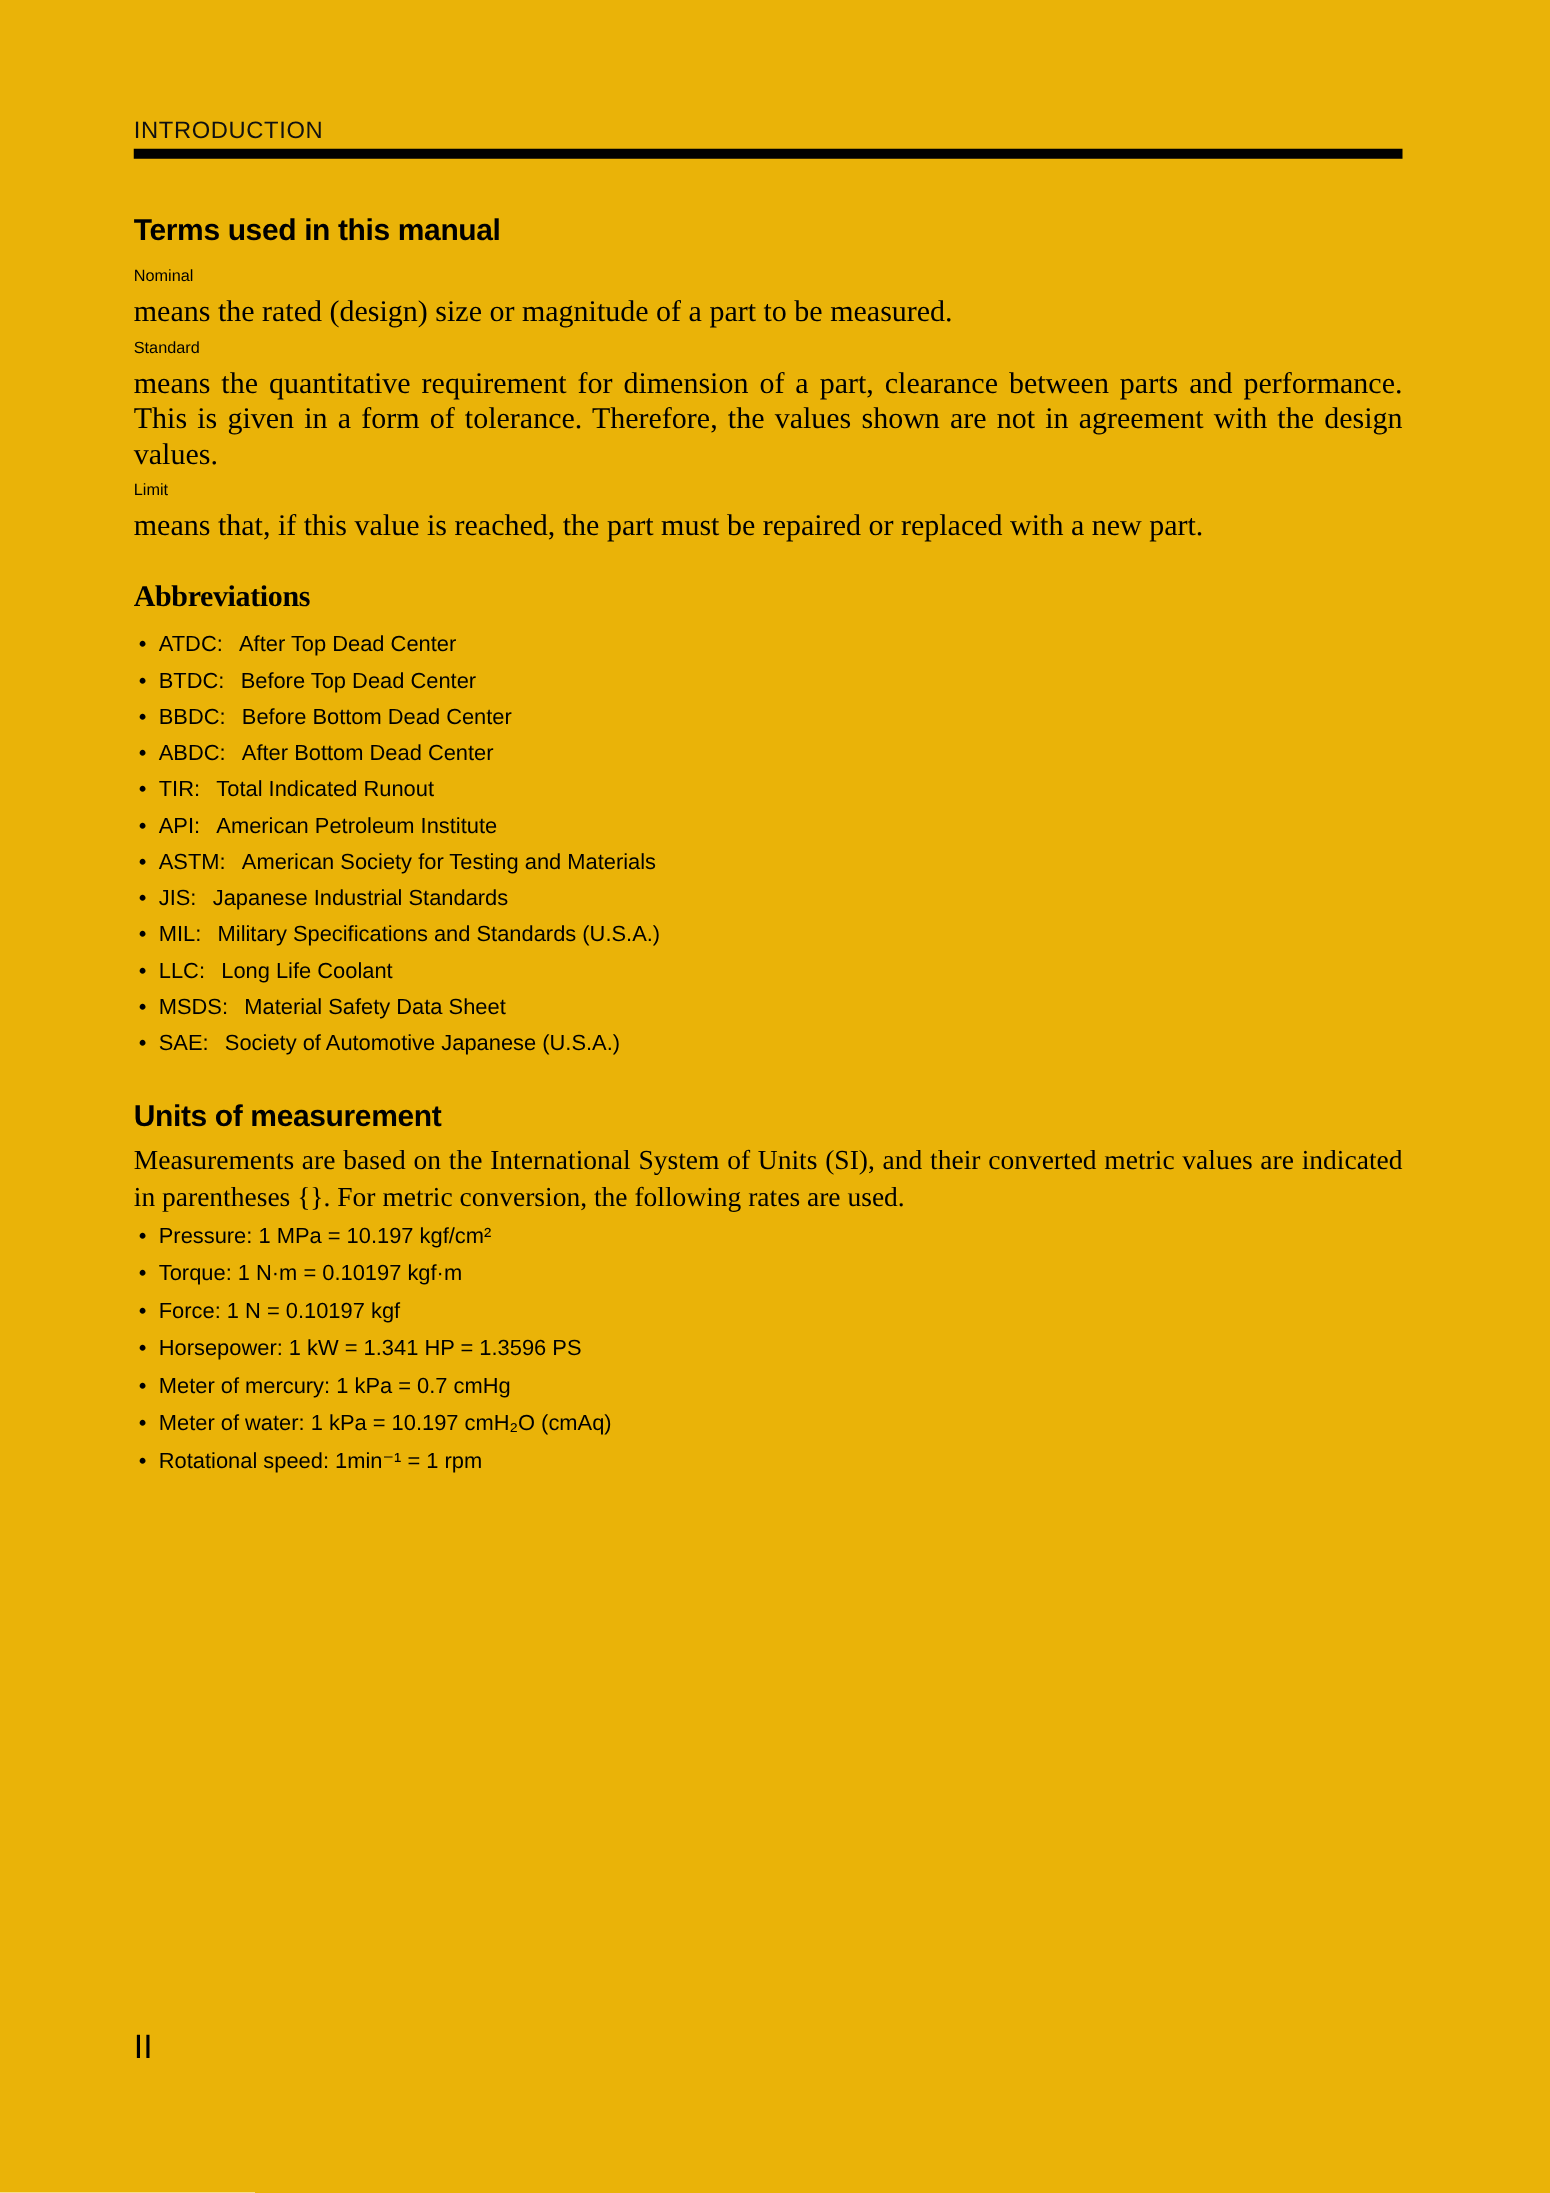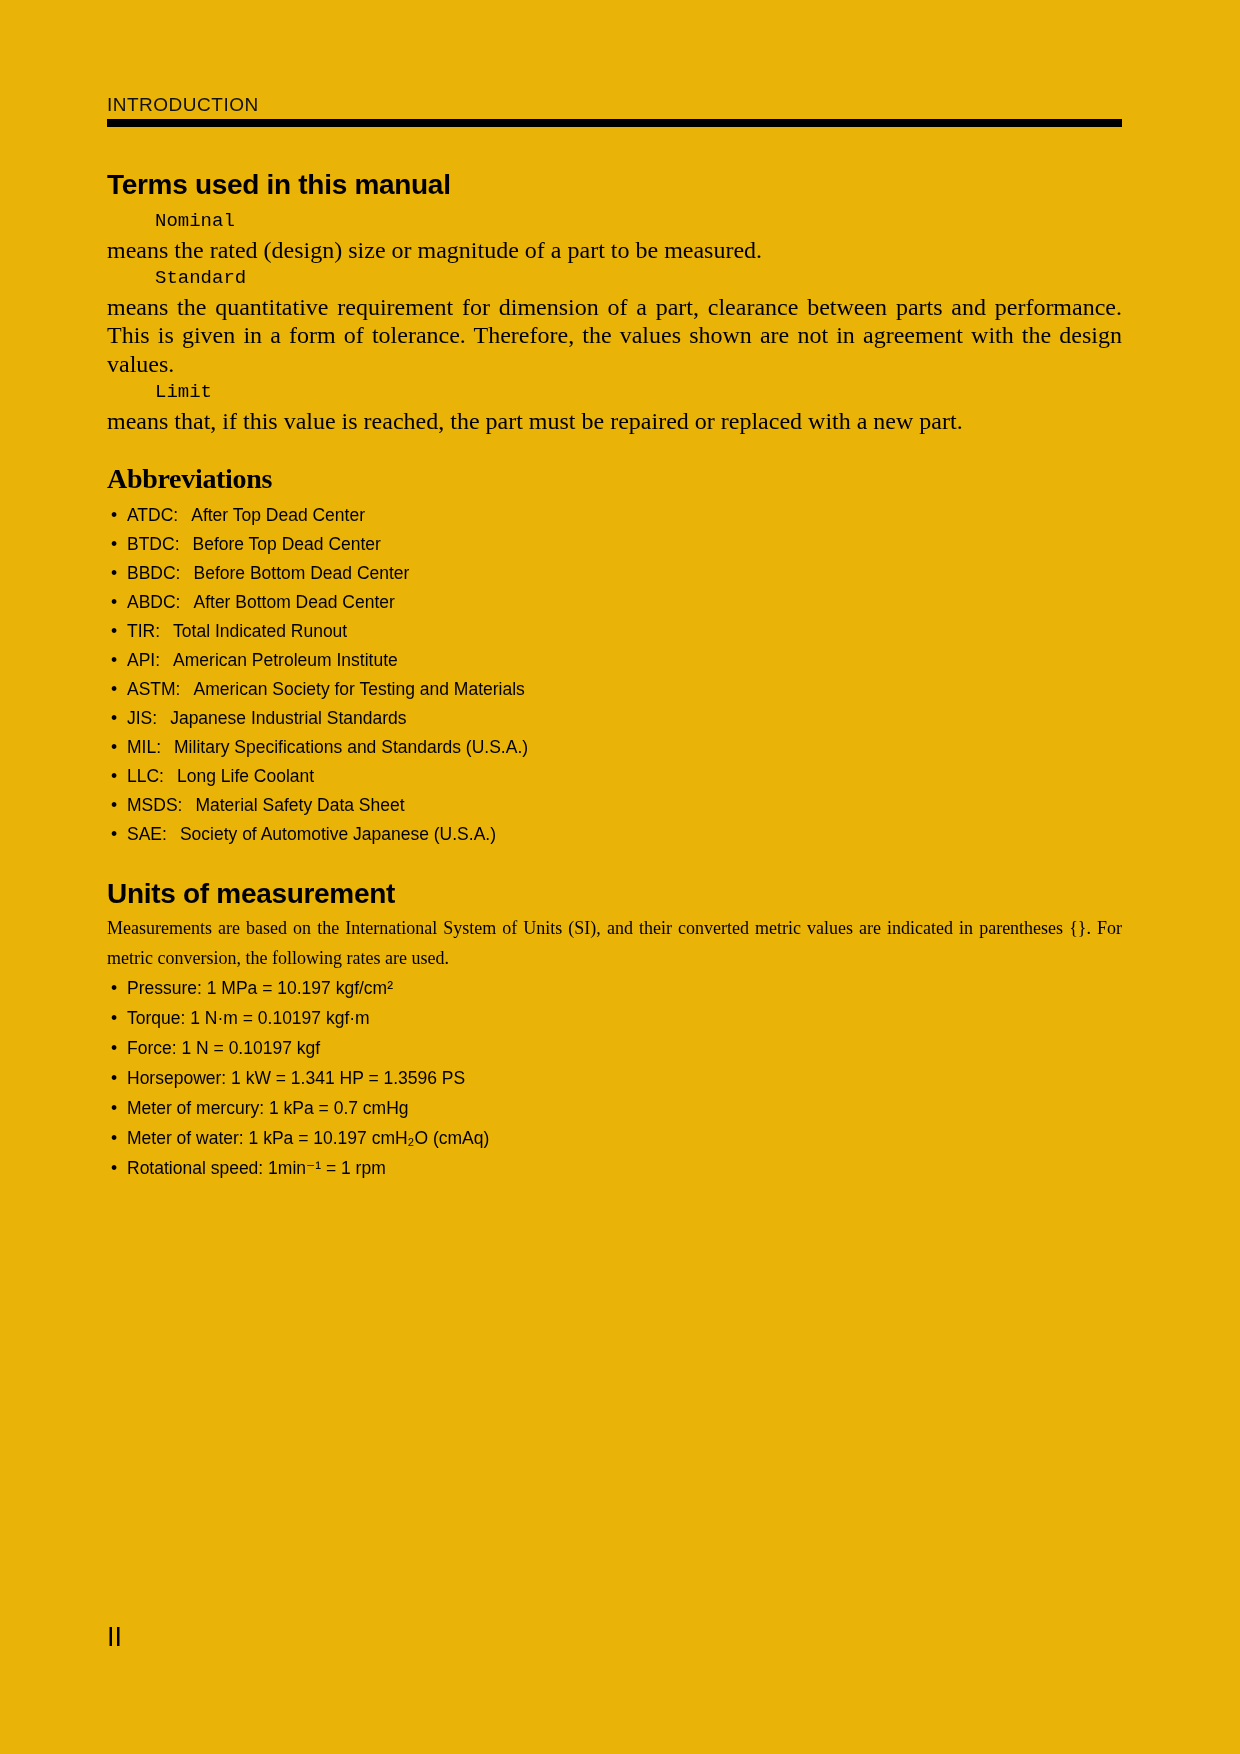--- a/index.html
+++ b/index.html
@@ -28,37 +28,36 @@
   }
   .header-rule {
     margin-top: 6px;
     height: 8px;
     width: 100%;
     background: #000000;
   }
 
   
   h1.section-heading {
-    font-size: 28px;
+    font-size: 24px;
     font-weight: bold;
     line-height: 27px;
     letter-spacing: -0.3px;
     color: #000000;
   }
   .h-terms { margin-top: 44px; }
   .h-abbr  { margin-top: 30px; font-family: Liberation Serif, serif; }
   .h-units { margin-top: 31px; }
 
   
   .terms-block { margin-top: 9px; }
   .term-name {
-    font-family: Liberation Mono, monospace;
-    font-size: 19px;
+    font-family: Liberation Sans, sans-serif;
+    font-size: 13px;
     line-height: 28.5px;
-    margin-left: 48px;
   }
   .term-def {
     font-family: Liberation Serif, serif;
     font-size: 24px;
     line-height: 28.5px;
     text-align: justify;
   }
 
   
   ul.bullet-list {
@@ -79,21 +78,21 @@
   }
   ul.units-list { margin-top: 0; }
   ul.units-list li { line-height: 30px; }
   .abbr-term { display: inline-block; }
   .abbr-meaning { display: inline-block; margin-left: 13px; }
 
   
   .units-intro {
     margin-top: 6px;
     font-family: "Liberation Serif", "DejaVu Serif", serif;
-    font-size: 18px;
+    font-size: 22px;
     line-height: 30px;
     text-align: justify;
   }
 
   
   .page-number {
     position: absolute;
     left: 107px;
     top: 1623px;
     font-size: 27px;

